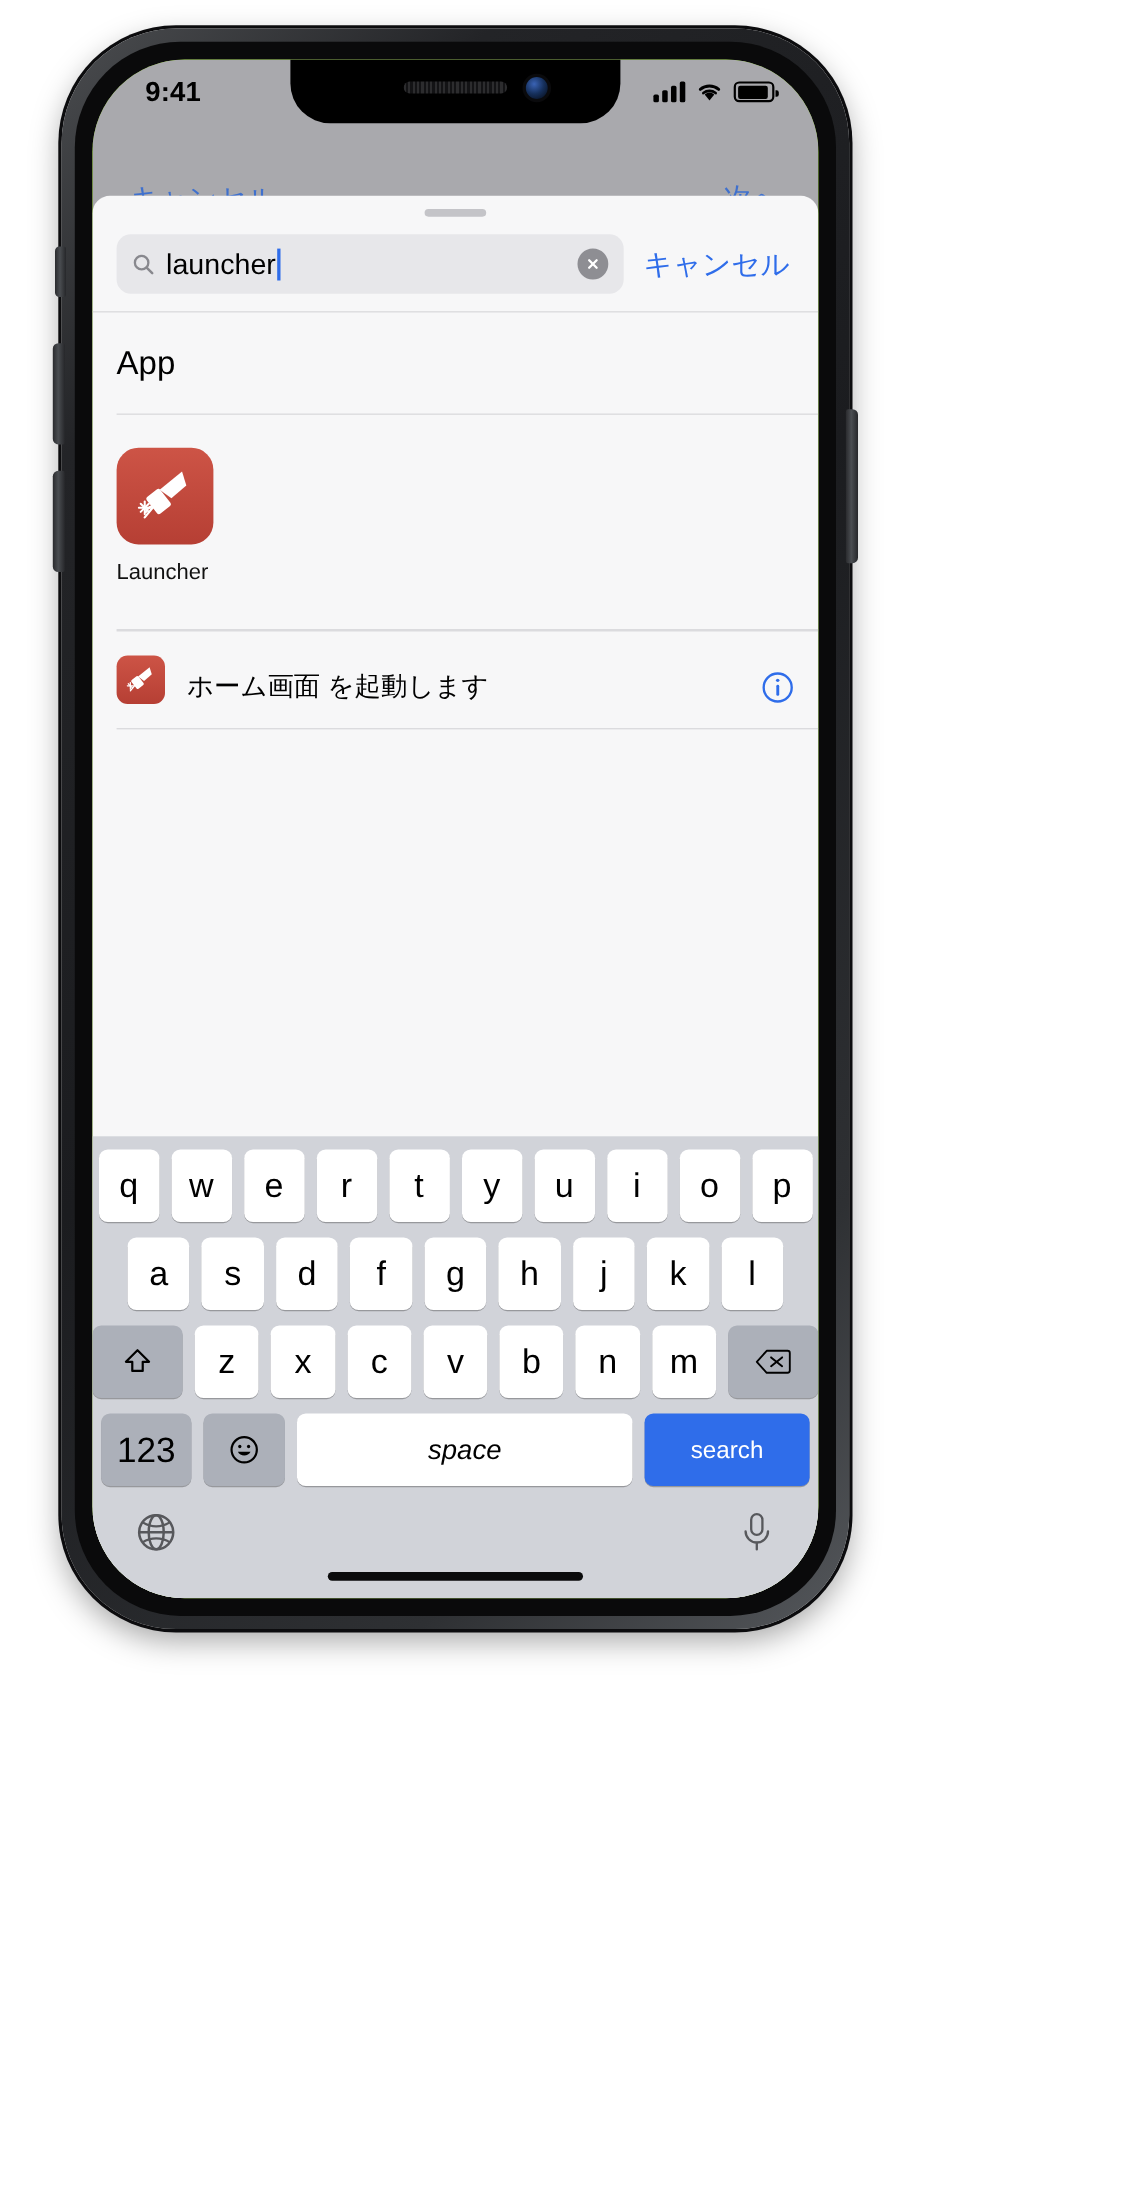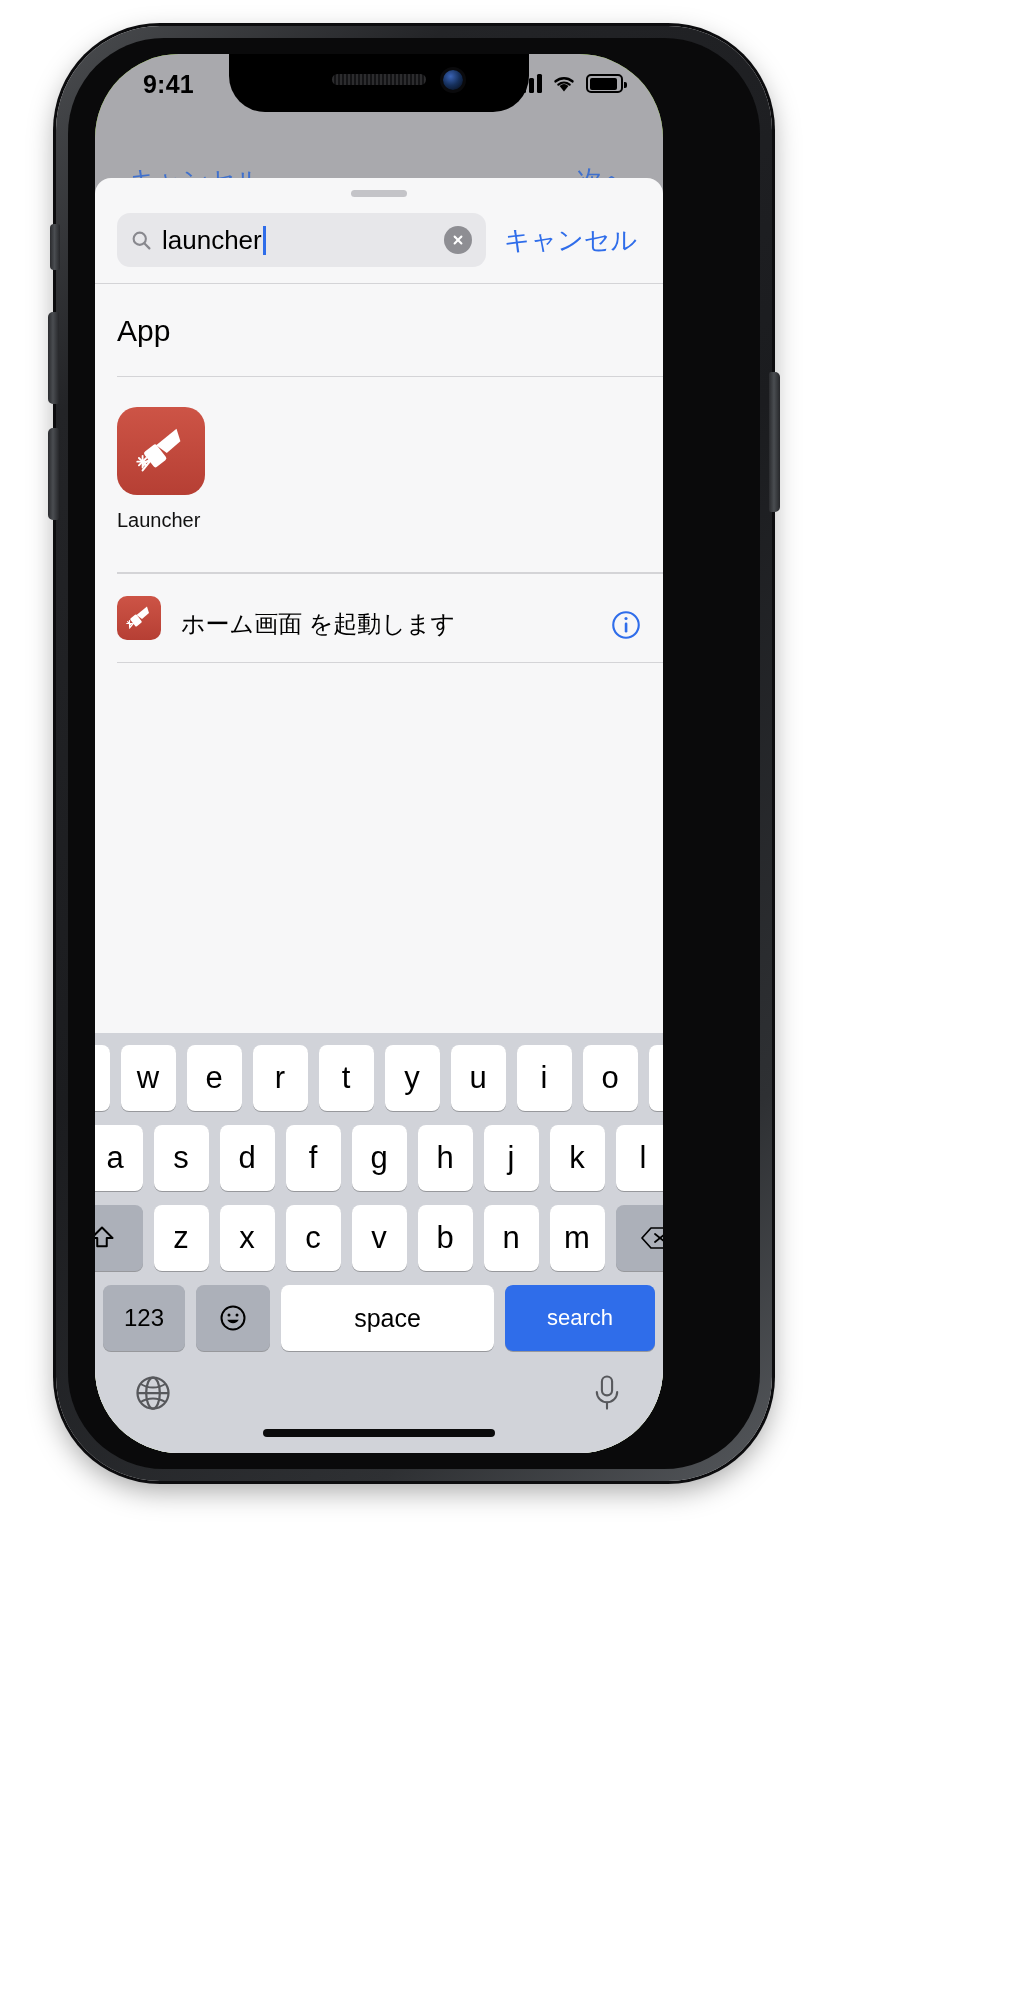--- a/index.html
+++ b/index.html
@@ -24,25 +24,24 @@
   .phone-inner-ring {
     position: absolute;
     left: 68px; top: 38px;
     width: 692px; height: 1431px;
     border-radius: 96px;
     background: #0a0a0b;
   }
   .screen {
     position: absolute;
     left: 84px; top: 54px;
-    width: 568px; height: 1399px;
+    width: 660px; height: 1399px;
     border-radius: 84px;
     background: #84cc16;
     overflow: hidden;
-    margin-left: 11px;
   }
 
   
   .btn-side {
     position: absolute;
     background: linear-gradient(90deg,#2a2b2e,#4a4d51 45%,#26272a);
     border-radius: 3px;
   }
   .btn-mute  { left: 50px; top: 224px;  width: 10px; height: 46px; border-radius: 4px 2px 2px 4px; }
   .btn-volup { left: 48px; top: 312px;  width: 11px; height: 92px; border-radius: 5px 2px 2px 5px; }
@@ -192,23 +191,23 @@
   .key {
     height: 66px; min-width: 55px; flex: 1;
     background: #fff; border-radius: 8px;
     display: flex; align-items: center; justify-content: center;
     font-size: 31px; color: #000;
     box-shadow: 0 1px 0 rgba(0,0,0,.28);
   }
   .krow.r1 { padding: 0 8px; }
   .key.dark { background: #acb0b9; }
   .key.wide { flex: 0 0 82px; }
-  .key.fn123 { flex: 0 0 82px; font-size: 24px; }
+  .key.fn123 { flex: 0 0 82px; font-size: 32px; }
   .key.emoji { flex: 0 0 74px; }
-  .key.space { flex: 1; font-size: 25px; }
+  .key.space { flex: 1; font-size: 25px; font-style: italic; }
   .key.search {
     flex: 0 0 150px; background: #2f6dea; color: #fff;
     font-size: 22px; font-weight: 500;
   }
   .krow.r4 { padding: 0 8px; gap: 11px; margin-bottom: 8px; }
   .kbd-bottom {
     display: flex; align-items: center; justify-content: space-between;
     padding: 14px 38px 0;
   }
   .home-indicator {

